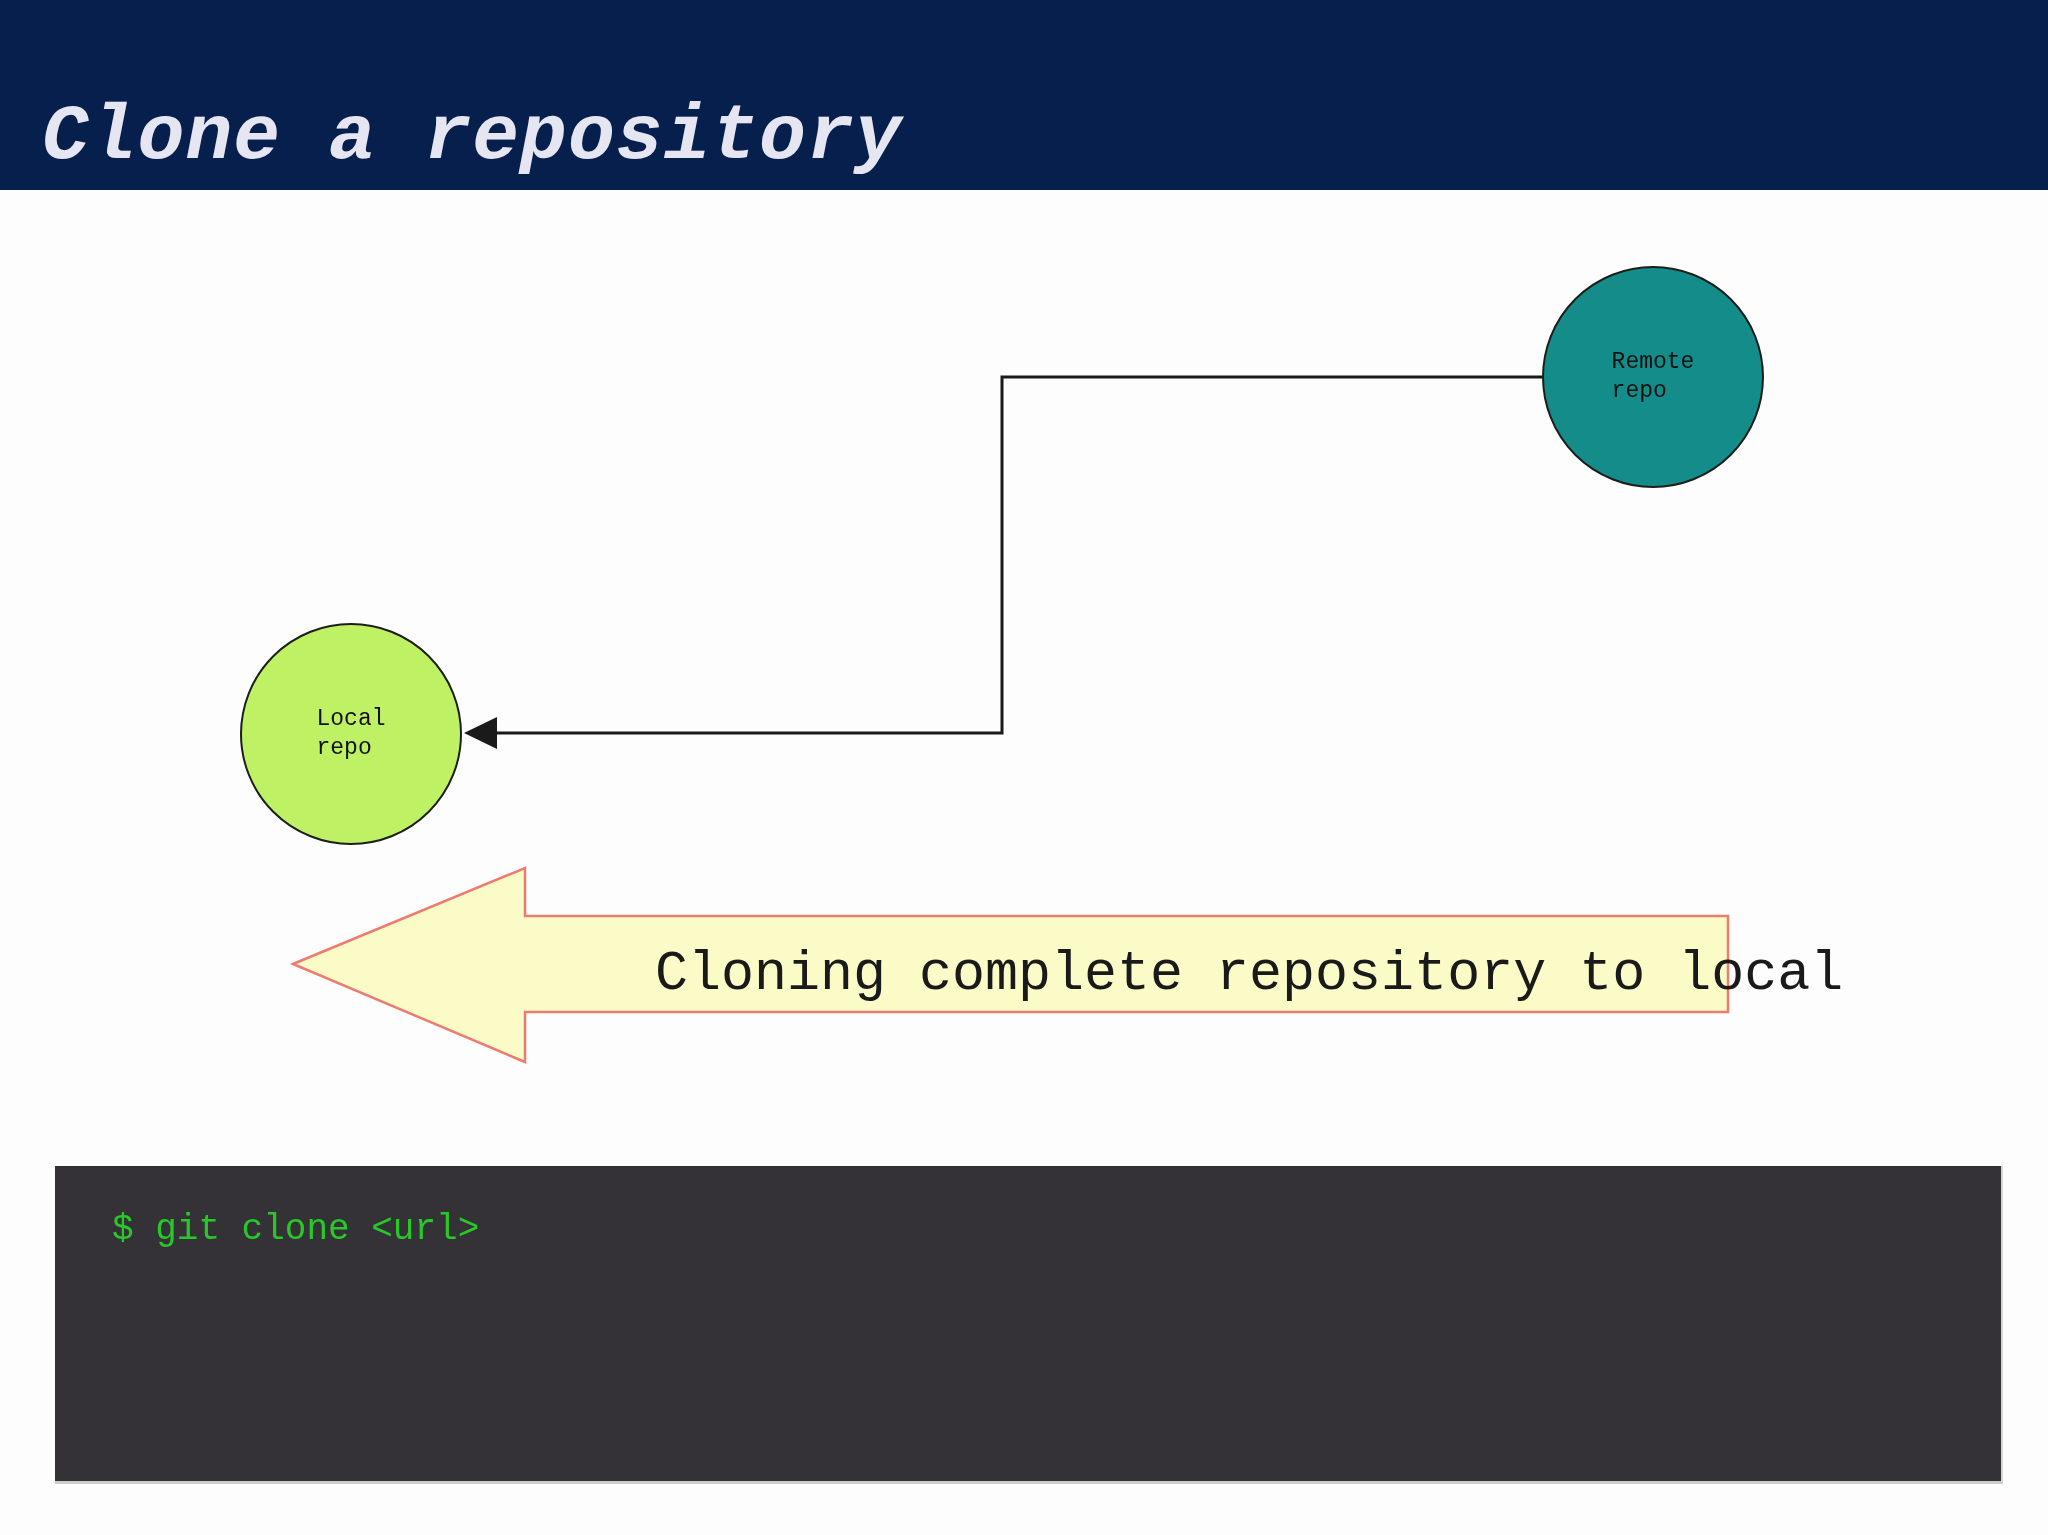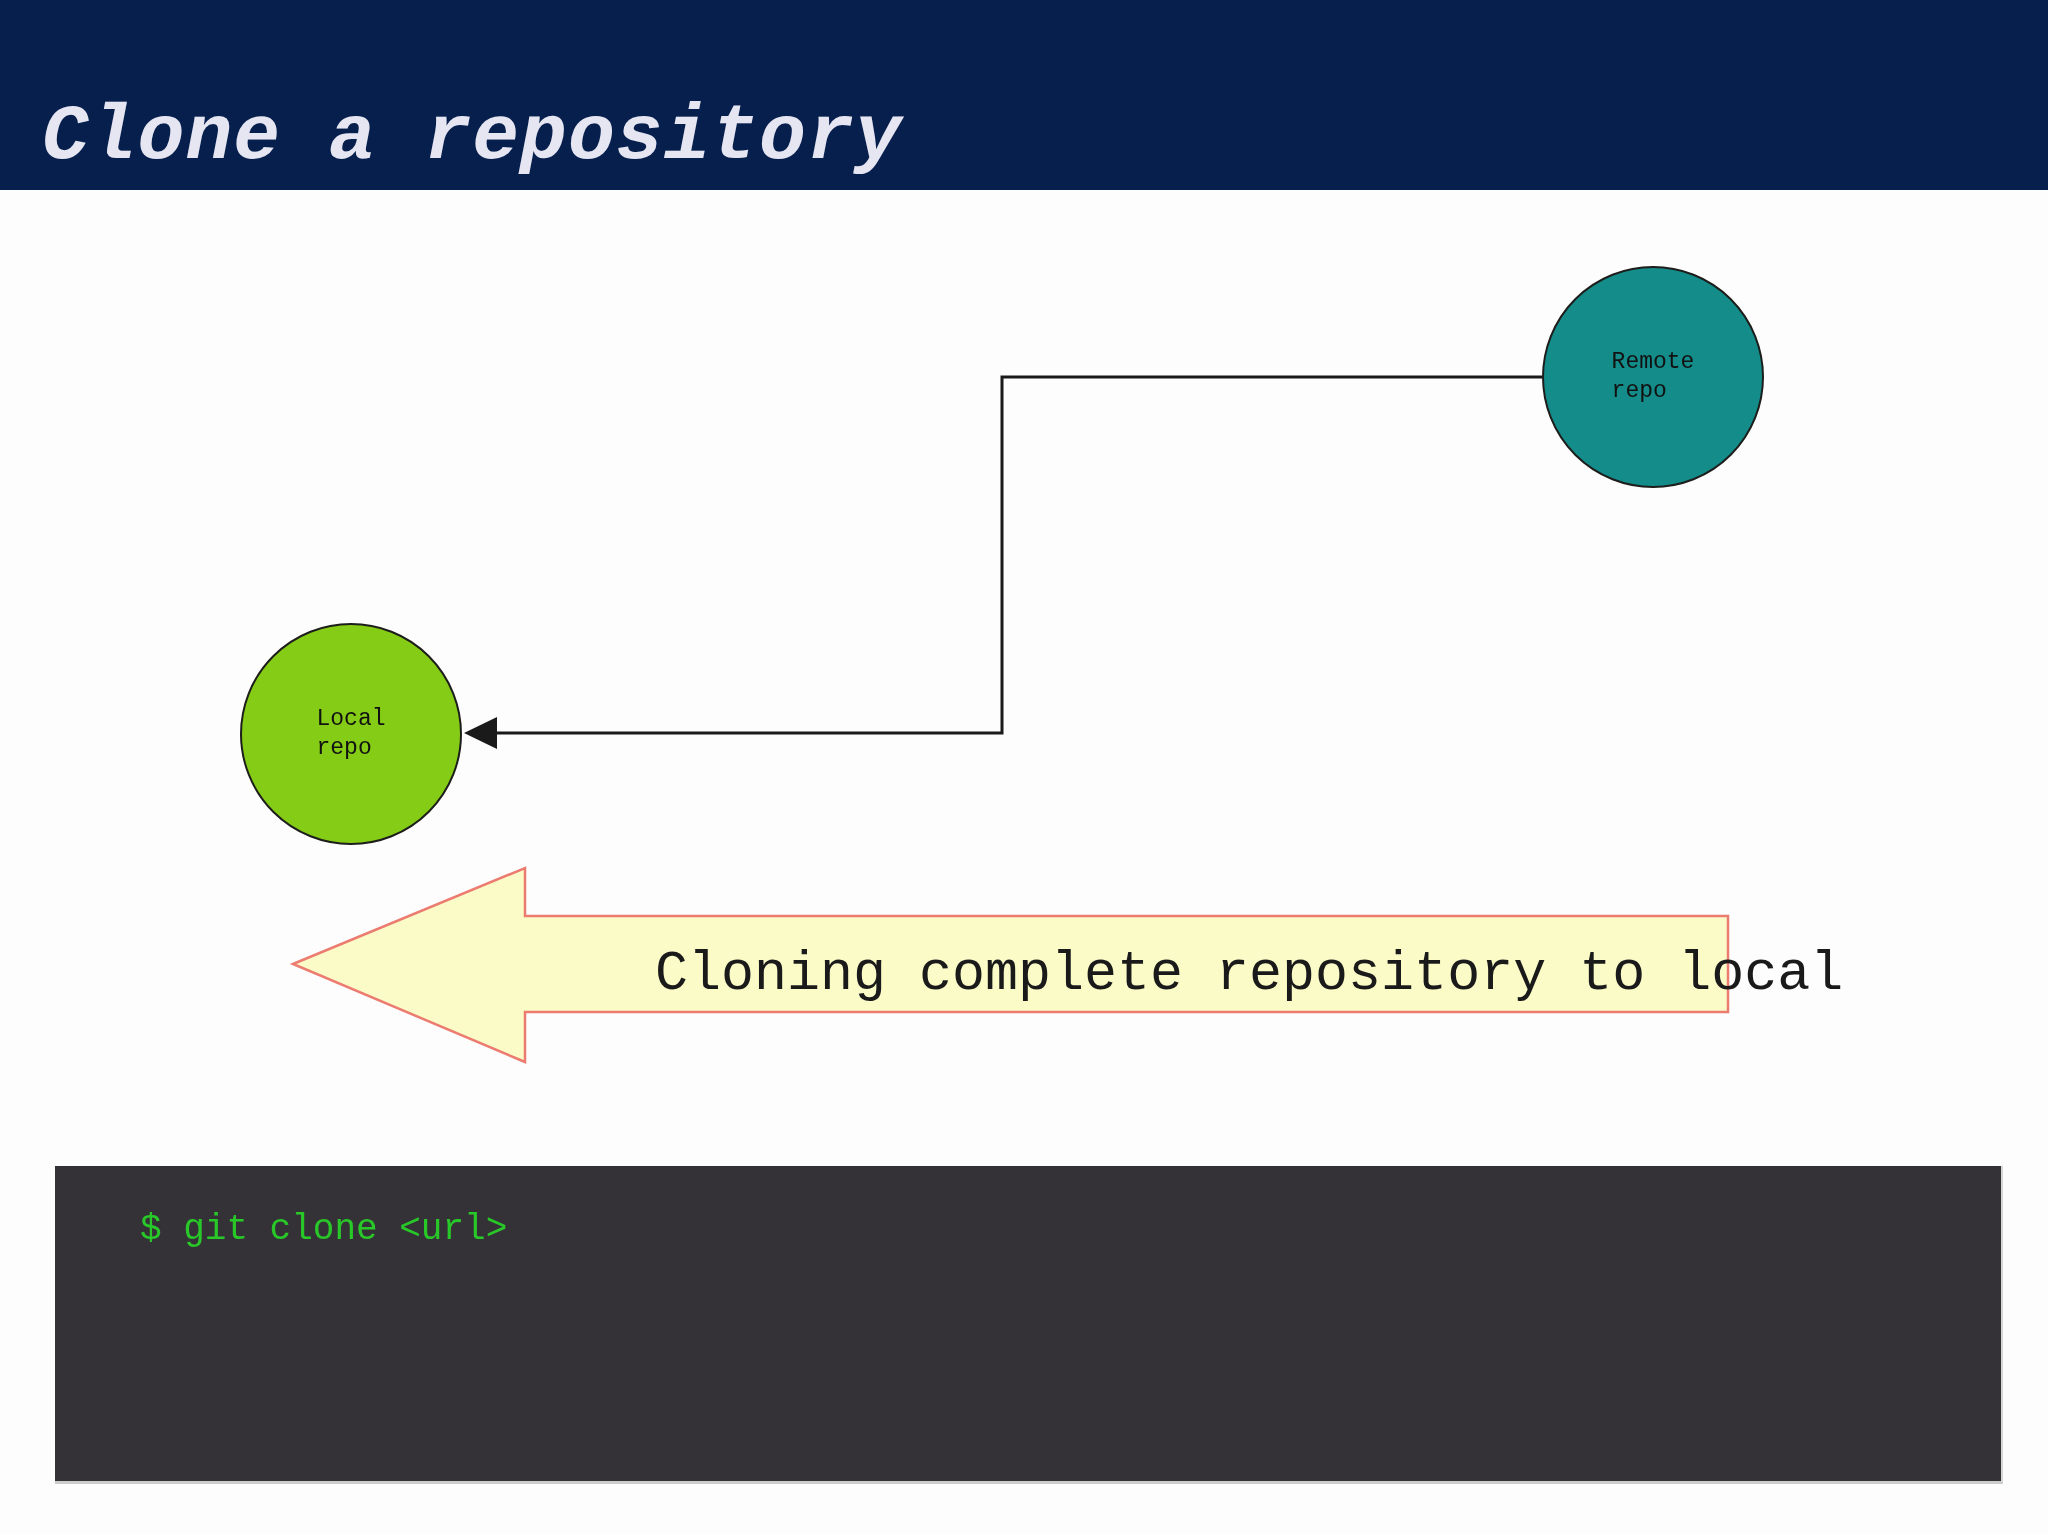--- a/index.html
+++ b/index.html
@@ -54,21 +54,21 @@
     white-space: pre-line;
   }
   .remote-repo {
     left: 1542px;
     top: 266px;
     background: #148c8a;
   }
   .local-repo {
     left: 240px;
     top: 623px;
-    background: #84cc16;
+    background: #bef264;
   }
 
   
   .overlay {
     position: absolute;
     left: 0; top: 0;
     width: 2048px;
     height: 1535px;
     pointer-events: none;
   }
@@ -88,21 +88,21 @@
   .terminal {
     position: absolute;
     left: 55px;
     top: 1166px;
     width: 1948px;
     height: 318px;
     box-sizing: border-box;
     background: #343237;
     border-right: 2px solid #d6d6d6;
     border-bottom: 3px solid #cccccc;
-    padding: 42px 0 0 85px;
+    padding: 42px 0 0 57px;
   }
   .terminal .command {
     font-size: 36px;
     line-height: 1.2;
     color: #28c828;
     white-space: pre;
   }
 </style>
 </head>
 <body>

